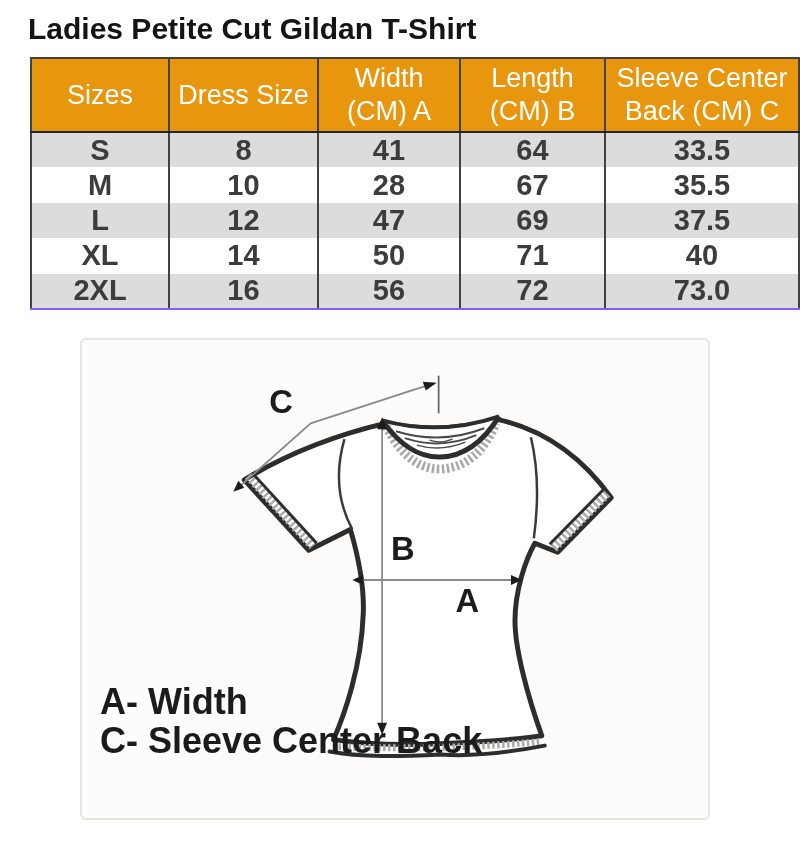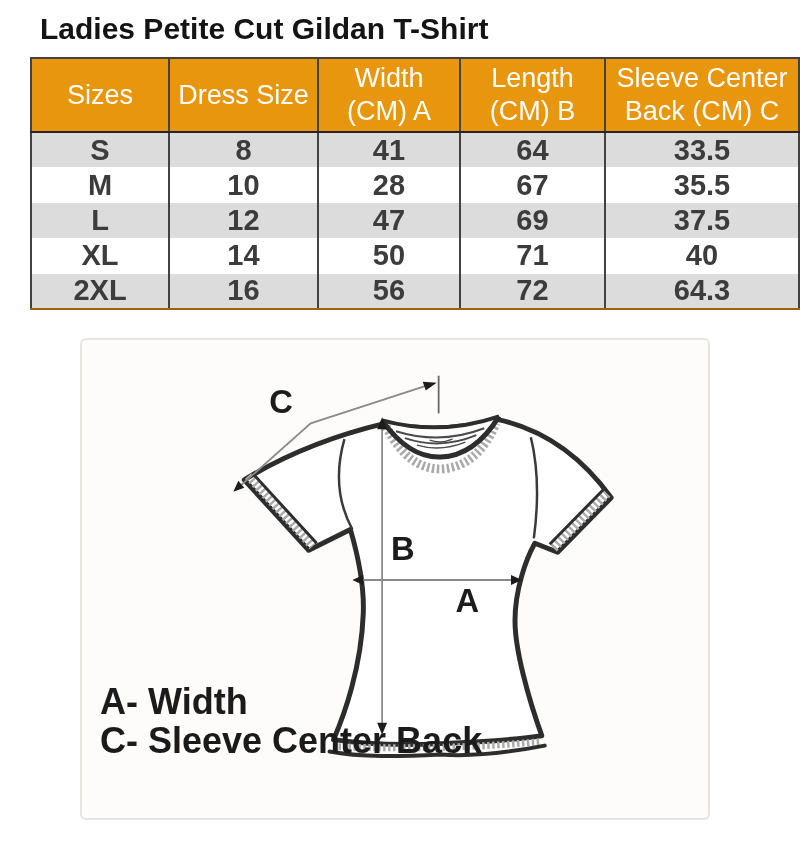--- a/index.html
+++ b/index.html
@@ -7,21 +7,21 @@
     width: 800px; height: 857px;
     background: #ffffff;
     font-family: "Liberation Sans", sans-serif;
     position: relative;
     overflow: hidden;
   }
 
   
   .page-title {
     position: absolute;
-    left: 40px; top: 12px;
+    left: 28px; top: 12px;
     font-size: 30px;
     font-weight: bold;
     color: #141414;
     letter-spacing: 0px;
     white-space: nowrap;
   }
 
   
   table.size-table {
     position: absolute;
@@ -49,21 +49,21 @@
     text-align: center;
     vertical-align: middle;
     font-size: 29px;
     font-weight: bold;
     color: #3c3c3c;
     border-top: none;
     border-bottom: none;
   }
   table.size-table tbody tr:nth-child(odd)  td { background: #DCDCDC; }
   table.size-table tbody tr:nth-child(even) td { background: #FFFFFF; }
-  table.size-table tbody tr:last-child td { border-bottom: 2px solid #a16207; }
+  table.size-table tbody tr:last-child td { border-bottom: 2px solid #8b5cf6; }
   .hdr-line { display: block; }
 
   
   .diagram-panel {
     position: absolute;
     left: 80px; top: 338px;
     width: 630px; height: 482px;
     background: #FDFCFA;
     border: 2px solid #E7E5E0;
     border-radius: 6px;
@@ -153,21 +153,21 @@
       <td>14</td>
       <td>50</td>
       <td>71</td>
       <td>40</td>
     </tr>
     <tr>
       <td>2XL</td>
       <td>16</td>
       <td>56</td>
       <td>72</td>
-      <td>64.3</td>
+      <td>73.0</td>
     </tr>
   </tbody>
 </table>
 
 <div class="diagram-panel">
   <svg viewBox="0 0 630 482" aria-hidden="true">
 
     <path d="M 305,84
          Q 225,103 163,141
          L 228,212

